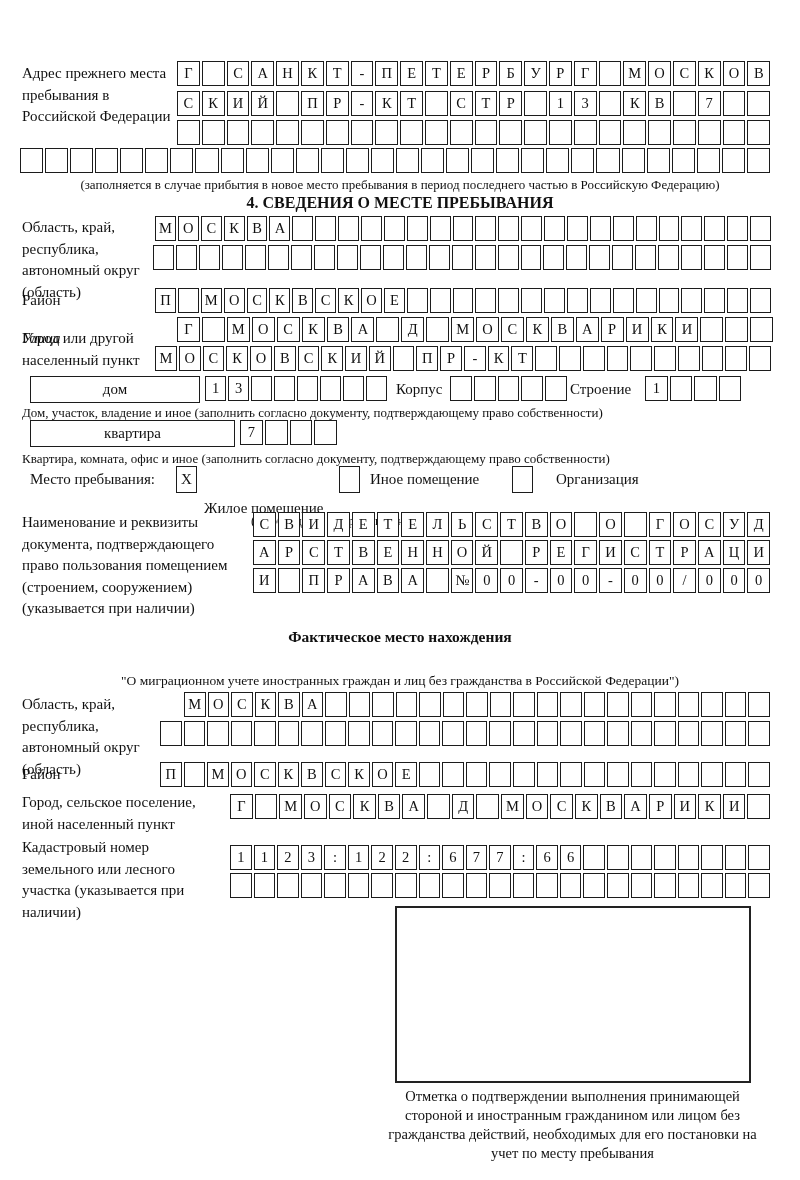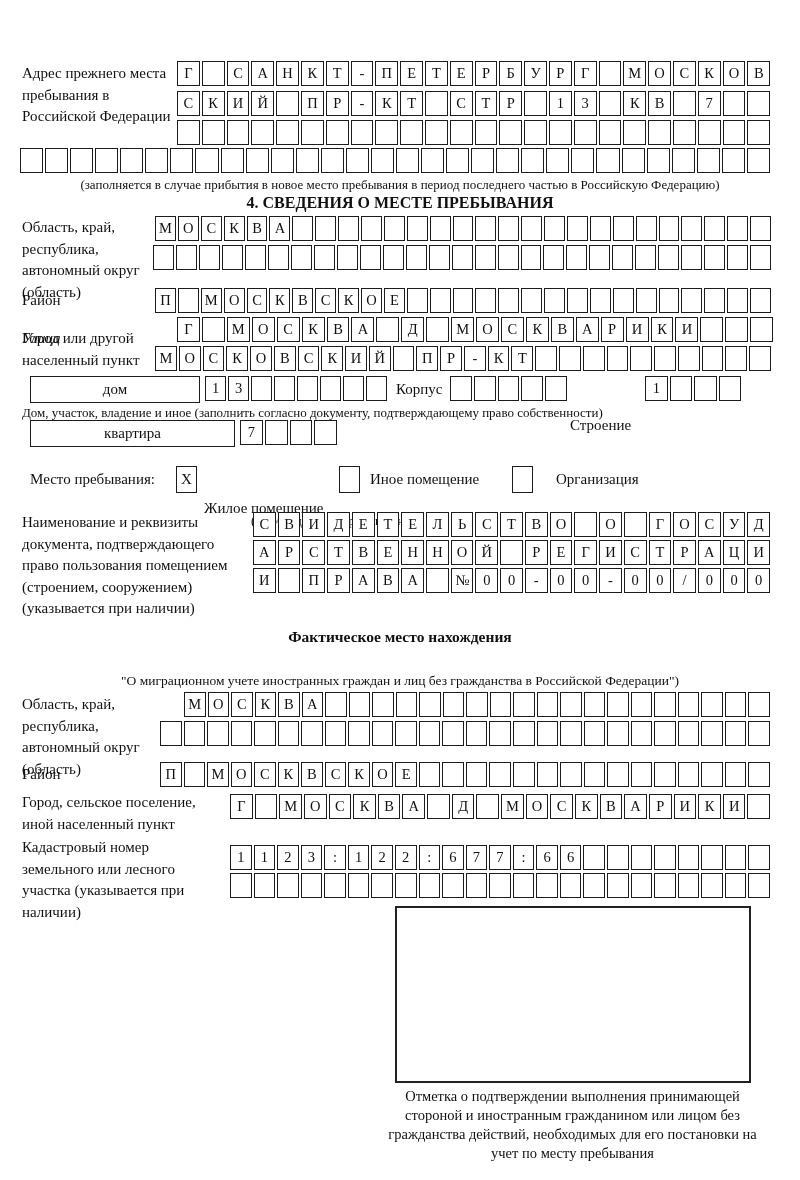--- a/index.html
+++ b/index.html
@@ -301,36 +301,37 @@
       <span class="cell"></span>
     </div>
   <div class="abs lbl" style="top:379px;left:396px;">Корпус</div>
   <div class="cellrow" style="top:376px;left:450px;width:117px;">
       <span class="cell"></span>
       <span class="cell"></span>
       <span class="cell"></span>
       <span class="cell"></span>
       <span class="cell"></span>
     </div>
-  <div class="abs lbl" style="top:379px;left:570px;margin-top:36px;">Строение</div>
+  <div class="abs lbl" style="top:379px;left:570px;">Строение</div>
   <div class="cellrow" style="top:376px;left:645px;width:96px;">
       <span class="cell">1</span>
       <span class="cell"></span>
       <span class="cell"></span>
       <span class="cell"></span>
     </div>
   <div class="abs note" style="top:404px;left:22px;">Дом, участок, владение и иное (заполнить согласно документу, подтверждающему право собственности)</div>
 
   <div class="labelbox" style="top:420px;left:30px;width:203px;">квартира</div>
   <div class="cellrow" style="top:420px;left:240px;width:97px;">
       <span class="cell">7</span>
       <span class="cell"></span>
       <span class="cell"></span>
       <span class="cell"></span>
     </div>
+  <div class="abs note" style="top:450px;left:22px;">Квартира, комната, офис и иное (заполнить согласно документу, подтверждающему право собственности)</div>
 
   <div class="abs lbl" style="top:469px;left:30px;">Место пребывания:</div>
   <div class="chk" style="top:466px;left:176px;">X</div>
   <div class="abs lbl" style="top:469px;left:204px;margin-top:29px;">Жилое помещение</div>
   <div class="chk" style="top:466px;left:339px;"></div>
   <div class="abs lbl" style="top:469px;left:370px;">Иное помещение</div>
   <div class="chk" style="top:466px;left:512px;"></div>
   <div class="abs lbl" style="top:469px;left:556px;">Организация</div>
   <div class="abs note" style="top:496px;left:176px;width:320px;text-align:center;margin-top:16px;">(Необходимо выбрать нужное)</div>
 

